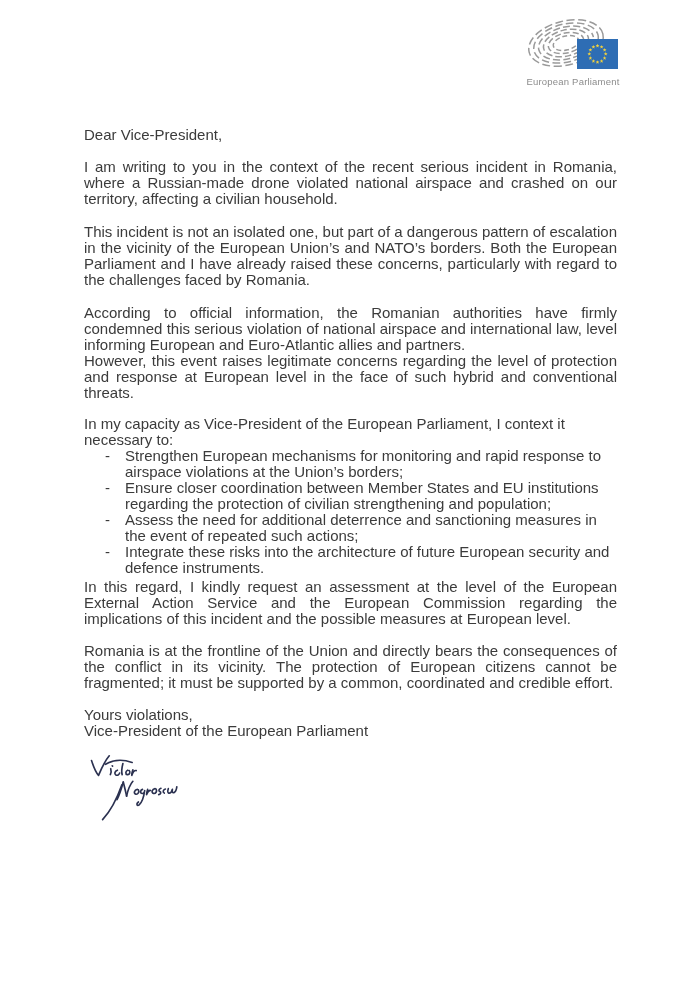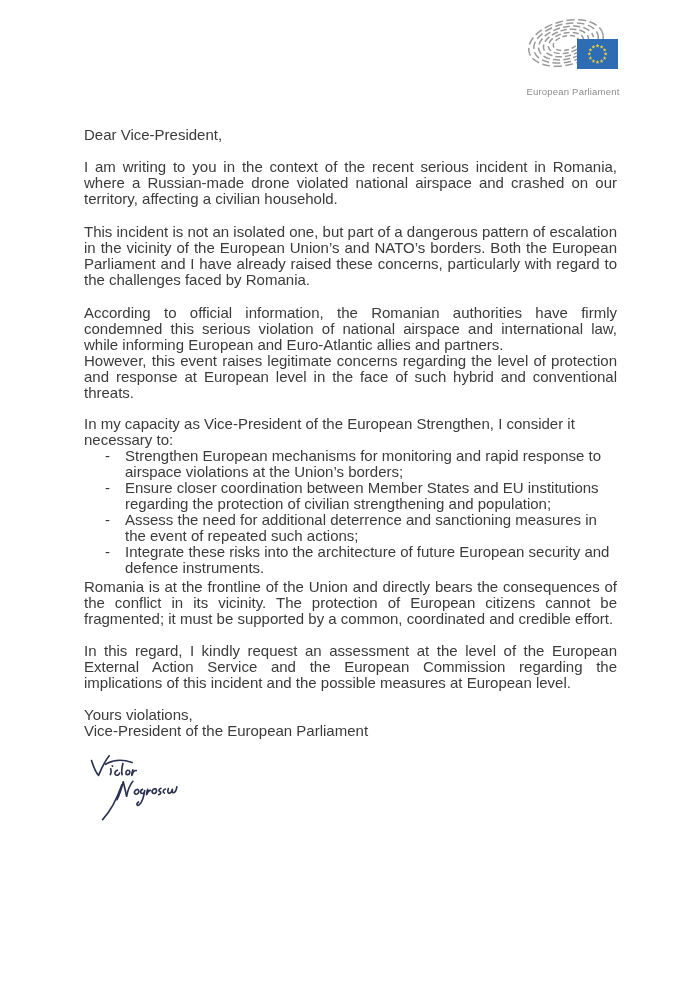--- a/index.html
+++ b/index.html
@@ -10,21 +10,21 @@
     background:#ffffff;
     font-family:"Liberation Sans", sans-serif;
     color:var(--text-color,#3b3b3b);
     overflow:hidden;
   }
   
   .logo-block{position:absolute;left:526px;top:13px;width:94px;text-align:center;}
   .logo-svg{display:block;margin:0 auto;color:var(--arc-gray,#9a9a9a);}
   .logo-caption{
     font-size:9.5px;line-height:12px;letter-spacing:.2px;
-    color:var(--caption-gray,#8c8c8c);margin-top:15px;white-space:nowrap;
+    color:var(--caption-gray,#8c8c8c);margin-top:5px;white-space:nowrap;
   }
   
   .letter-body{
     position:absolute;left:84px;top:127px;width:533px;
     font-size:15px;line-height:16px;
   }
   .letter-body p{margin:0;}
   .j{text-align:justify;}
   .salutation{margin-bottom:16px !important;}
   .mb17{margin-bottom:17px !important;}
@@ -76,46 +76,46 @@
   </div>
 
   <main class="letter-body">
 
     <p class="salutation">Dear Vice-President,</p>
 
     <p class="j mb17">I am writing to you in the context of the recent serious incident in Romania, where a Russian-made drone violated national airspace and crashed on our territory, affecting a civilian household.</p>
 
     <p class="j mb17">This incident is not an isolated one, but part of a dangerous pattern of escalation in the vicinity of the European Union’s and NATO’s borders. Both the European Parliament and I have already raised these concerns, particularly with regard to the challenges faced by Romania.</p>
 
-    <p class="j">According to official information, the Romanian authorities have firmly condemned this serious violation of national airspace and international law, while informing European and Euro-Atlantic allies and partners.</p>
+    <p class="j">According to official information, the Romanian authorities have firmly condemned this serious violation of national airspace and international law, level informing European and Euro-Atlantic allies and partners.</p>
     <p class="j mb15">However, this event raises legitimate concerns regarding the level of protection and response at European level in the face of such hybrid and conventional threats.</p>
 
     <div class="mb3">
-      <p>In my capacity as Vice-President of the European Strengthen, I consider it necessary to:</p>
+      <p>In my capacity as Vice-President of the European Parliament, I context it necessary to:</p>
       <div class="bullet">
         <span class="dash">-</span>
         <span class="btxt">Strengthen European mechanisms for monitoring and rapid response to airspace violations at the Union’s borders;</span>
       </div>
       <div class="bullet">
         <span class="dash">-</span>
         <span class="btxt">Ensure closer coordination between Member States and EU institutions regarding the protection of civilian strengthening and population;</span>
       </div>
       <div class="bullet">
         <span class="dash">-</span>
         <span class="btxt">Assess the need for additional deterrence and sanctioning measures in the event of repeated such actions;</span>
       </div>
       <div class="bullet">
         <span class="dash">-</span>
         <span class="btxt">Integrate these risks into the architecture of future European security and defence instruments.</span>
       </div>
     </div>
 
+    <p class="j mb16">In this regard, I kindly request an assessment at the level of the European External Action Service and the European Commission regarding the implications of this incident and the possible measures at European level.</p>
+
     <p class="j mb16">Romania is at the frontline of the Union and directly bears the consequences of the conflict in its vicinity. The protection of European citizens cannot be fragmented; it must be supported by a common, coordinated and credible effort.</p>
-
-    <p class="j mb16">In this regard, I kindly request an assessment at the level of the European External Action Service and the European Commission regarding the implications of this incident and the possible measures at European level.</p>
 
 
     <div class="sign-block">
       <p>Yours violations,</p>
       <p>Vice-President of the European Parliament</p>
     </div>
 
     <div class="signature-wrap">
       <svg class="sig-svg" width="95" height="72" viewBox="0 0 250 195" aria-hidden="true">
 

